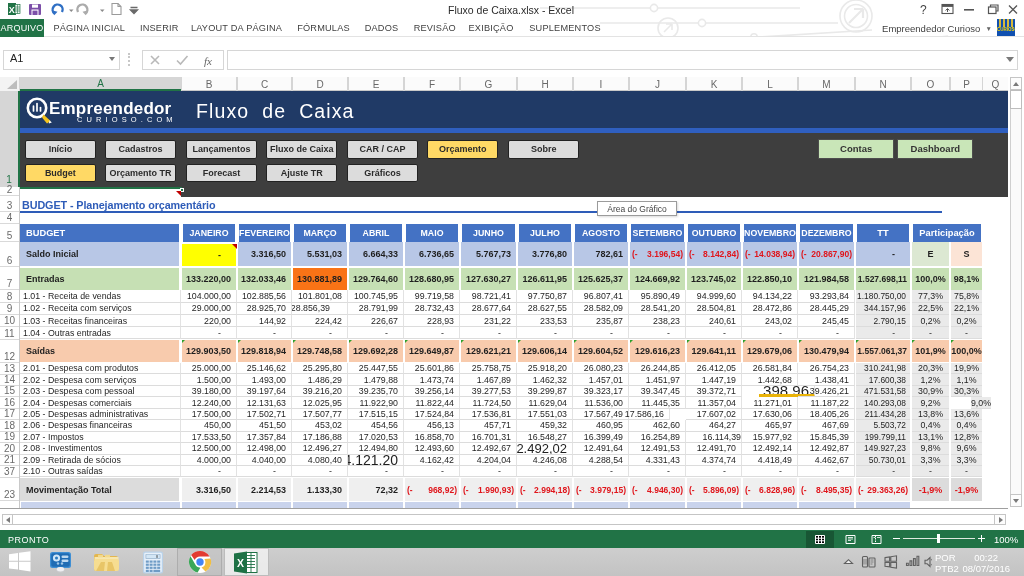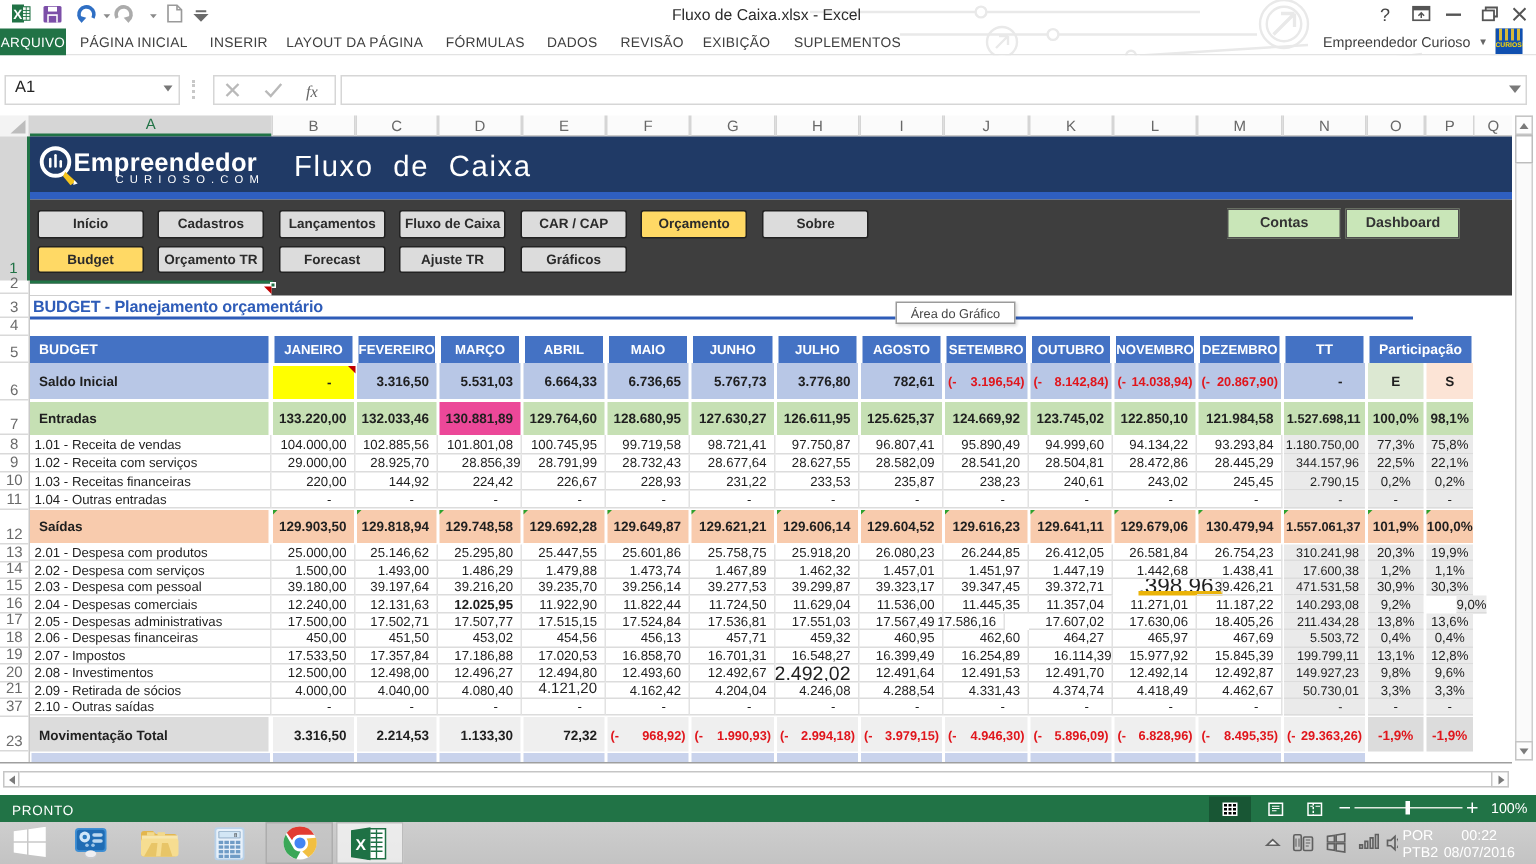--- a/index.html
+++ b/index.html
@@ -257,21 +257,21 @@
 <div class="cell" style="left:799px;top:242px;width:55px;height:23.5px;background:#b8c7e6;font-size:8.5px;color:#e0151b;font-weight:bold;;justify-content:space-between;padding-left:2px;padding-right:2px">
     <span>(-</span>
     <span>20.867,90)</span>
   </div>
 <div class="cell rt" style="left:856px;top:242px;width:54px;height:23.5px;background:#b8c7e6;font-size:9px;color:#1f1f1f;font-weight:bold;padding-right:15px;">-</div>
 <div class="cell ctr" style="left:912px;top:242px;width:37px;height:23.5px;background:#dce8d2;font-size:9px;color:#1f1f1f;font-weight:bold;">E</div>
 <div class="cell ctr" style="left:951px;top:242px;width:31px;height:23.5px;background:#fce4d6;font-size:9px;color:#1f1f1f;font-weight:bold;">S</div>
 <div class="cell " style="left:20px;top:267.5px;width:159px;height:22.5px;background:#c6e0b4;font-size:9px;color:#1f1f1f;font-weight:bold;padding-left:6px;">Entradas</div>
 <div class="cell rt" style="left:182px;top:267.5px;width:54px;height:22.5px;background:#c6e0b4;font-size:9px;color:#1f1f1f;font-weight:bold;padding-right:5px;">133.220,00</div>
 <div class="cell rt" style="left:238px;top:267.5px;width:53px;height:22.5px;background:#c6e0b4;font-size:9px;color:#1f1f1f;font-weight:bold;padding-right:5px;">132.033,46</div>
-<div class="cell rt" style="left:293px;top:267.5px;width:54px;height:22.5px;background:#ec4899;font-size:9px;color:#1f1f1f;font-weight:bold;padding-right:5px;">130.881,89</div>
+<div class="cell rt" style="left:293px;top:267.5px;width:54px;height:22.5px;background:#f97316;font-size:9px;color:#1f1f1f;font-weight:bold;padding-right:5px;">130.881,89</div>
 <div class="cell rt" style="left:349px;top:267.5px;width:54px;height:22.5px;background:#c6e0b4;font-size:9px;color:#1f1f1f;font-weight:bold;padding-right:5px;">129.764,60</div>
 <div class="cell rt" style="left:405px;top:267.5px;width:54px;height:22.5px;background:#c6e0b4;font-size:9px;color:#1f1f1f;font-weight:bold;padding-right:5px;">128.680,95</div>
 <div class="cell rt" style="left:461px;top:267.5px;width:55px;height:22.5px;background:#c6e0b4;font-size:9px;color:#1f1f1f;font-weight:bold;padding-right:5px;">127.630,27</div>
 <div class="cell rt" style="left:518px;top:267.5px;width:54px;height:22.5px;background:#c6e0b4;font-size:9px;color:#1f1f1f;font-weight:bold;padding-right:5px;">126.611,95</div>
 <div class="cell rt" style="left:574px;top:267.5px;width:54px;height:22.5px;background:#c6e0b4;font-size:9px;color:#1f1f1f;font-weight:bold;padding-right:5px;">125.625,37</div>
 <div class="cell rt" style="left:630px;top:267.5px;width:55px;height:22.5px;background:#c6e0b4;font-size:9px;color:#1f1f1f;font-weight:bold;padding-right:5px;">124.669,92</div>
 <div class="cell rt" style="left:687px;top:267.5px;width:54px;height:22.5px;background:#c6e0b4;font-size:9px;color:#1f1f1f;font-weight:bold;padding-right:5px;">123.745,02</div>
 <div class="cell rt" style="left:743px;top:267.5px;width:54px;height:22.5px;background:#c6e0b4;font-size:9px;color:#1f1f1f;font-weight:bold;padding-right:5px;">122.850,10</div>
 <div class="cell rt" style="left:799px;top:267.5px;width:55px;height:22.5px;background:#c6e0b4;font-size:9px;color:#1f1f1f;font-weight:bold;padding-right:5px;">121.984,58</div>
 <div class="cell rt" style="left:856px;top:267.5px;width:54px;height:22.5px;background:#c6e0b4;font-size:8.5px;color:#1f1f1f;font-weight:bold;padding-right:3px;">1.527.698,11</div>
@@ -289,21 +289,21 @@
 <div class="cell rt" style="left:629px;top:290px;width:57px;height:12.5px;font-size:8.8px;color:#1f1f1f;padding-right:5px;border-bottom:1px solid #dcdcdc;border-right:1px solid #e2e2e2;">95.890,49</div>
 <div class="cell rt" style="left:686px;top:290px;width:56px;height:12.5px;font-size:8.8px;color:#1f1f1f;padding-right:5px;border-bottom:1px solid #dcdcdc;border-right:1px solid #e2e2e2;">94.999,60</div>
 <div class="cell rt" style="left:742px;top:290px;width:56px;height:12.5px;font-size:8.8px;color:#1f1f1f;padding-right:5px;border-bottom:1px solid #dcdcdc;border-right:1px solid #e2e2e2;">94.134,22</div>
 <div class="cell rt" style="left:798px;top:290px;width:57px;height:12.5px;font-size:8.8px;color:#1f1f1f;padding-right:5px;border-bottom:1px solid #dcdcdc;border-right:1px solid #e2e2e2;">93.293,84</div>
 <div class="cell rt" style="left:856px;top:290px;width:54px;height:12.5px;background:#eaeaea;font-size:8.4px;color:#1f1f1f;padding-right:4px;border-bottom:1px solid #dcdcdc;">1.180.750,00</div>
 <div class="cell ctr" style="left:912px;top:290px;width:37px;height:12.5px;background:#eaeaea;font-size:8.8px;color:#1f1f1f;border-bottom:1px solid #dcdcdc;">77,3%</div>
 <div class="cell ctr" style="left:951px;top:290px;width:31px;height:12.5px;background:#eaeaea;font-size:8.8px;color:#1f1f1f;border-bottom:1px solid #dcdcdc;">75,8%</div>
 <div class="cell" style="left:20px;top:302.5px;width:161px;height:12.5px;font-size:8.8px;color:#1f1f1f;padding-left:3px;border-bottom:1px solid #dcdcdc;border-right:1px solid #e2e2e2">1.02 - Receita com serviços</div>
 <div class="cell rt" style="left:181px;top:302.5px;width:56px;height:12.5px;font-size:8.8px;color:#1f1f1f;padding-right:5px;border-bottom:1px solid #dcdcdc;border-right:1px solid #e2e2e2;">29.000,00</div>
 <div class="cell rt" style="left:237px;top:302.5px;width:55px;height:12.5px;font-size:8.8px;color:#1f1f1f;padding-right:5px;border-bottom:1px solid #dcdcdc;border-right:1px solid #e2e2e2;">28.925,70</div>
-<div class="cell rt" style="left:292px;top:302.5px;width:56px;height:12.5px;font-size:8.8px;color:#1f1f1f;padding-right:0;border-bottom:1px solid #dcdcdc;border-right:1px solid #e2e2e2;">28.856,39</div>
+<div class="cell rt" style="left:292px;top:302.5px;width:56px;height:12.5px;font-size:8.8px;color:#1f1f1f;padding-right:17px;border-bottom:1px solid #dcdcdc;border-right:1px solid #e2e2e2;">28.856,39</div>
 <div class="cell rt" style="left:348px;top:302.5px;width:56px;height:12.5px;font-size:8.8px;color:#1f1f1f;padding-right:5px;border-bottom:1px solid #dcdcdc;border-right:1px solid #e2e2e2;">28.791,99</div>
 <div class="cell rt" style="left:404px;top:302.5px;width:56px;height:12.5px;font-size:8.8px;color:#1f1f1f;padding-right:5px;border-bottom:1px solid #dcdcdc;border-right:1px solid #e2e2e2;">28.732,43</div>
 <div class="cell rt" style="left:460px;top:302.5px;width:57px;height:12.5px;font-size:8.8px;color:#1f1f1f;padding-right:5px;border-bottom:1px solid #dcdcdc;border-right:1px solid #e2e2e2;">28.677,64</div>
 <div class="cell rt" style="left:517px;top:302.5px;width:56px;height:12.5px;font-size:8.8px;color:#1f1f1f;padding-right:5px;border-bottom:1px solid #dcdcdc;border-right:1px solid #e2e2e2;">28.627,55</div>
 <div class="cell rt" style="left:573px;top:302.5px;width:56px;height:12.5px;font-size:8.8px;color:#1f1f1f;padding-right:5px;border-bottom:1px solid #dcdcdc;border-right:1px solid #e2e2e2;">28.582,09</div>
 <div class="cell rt" style="left:629px;top:302.5px;width:57px;height:12.5px;font-size:8.8px;color:#1f1f1f;padding-right:5px;border-bottom:1px solid #dcdcdc;border-right:1px solid #e2e2e2;">28.541,20</div>
 <div class="cell rt" style="left:686px;top:302.5px;width:56px;height:12.5px;font-size:8.8px;color:#1f1f1f;padding-right:5px;border-bottom:1px solid #dcdcdc;border-right:1px solid #e2e2e2;">28.504,81</div>
 <div class="cell rt" style="left:742px;top:302.5px;width:56px;height:12.5px;font-size:8.8px;color:#1f1f1f;padding-right:5px;border-bottom:1px solid #dcdcdc;border-right:1px solid #e2e2e2;">28.472,86</div>
 <div class="cell rt" style="left:798px;top:302.5px;width:57px;height:12.5px;font-size:8.8px;color:#1f1f1f;padding-right:5px;border-bottom:1px solid #dcdcdc;border-right:1px solid #e2e2e2;">28.445,29</div>
 <div class="cell rt" style="left:856px;top:302.5px;width:54px;height:12.5px;background:#eaeaea;font-size:8.4px;color:#1f1f1f;padding-right:4px;border-bottom:1px solid #dcdcdc;">344.157,96</div>
@@ -416,21 +416,21 @@
 <div class="cell rt" style="left:629px;top:385.9px;width:57px;height:11.449999999999989px;font-size:8.8px;color:#1f1f1f;padding-right:5px;border-bottom:1px solid #dcdcdc;border-right:1px solid #e2e2e2;">39.347,45</div>
 <div class="cell rt" style="left:686px;top:385.9px;width:56px;height:11.449999999999989px;font-size:8.8px;color:#1f1f1f;padding-right:5px;border-bottom:1px solid #dcdcdc;border-right:1px solid #e2e2e2;">39.372,71</div>
 <div class="cell rt" style="left:759px;top:385.9px;width:56px;height:11.449999999999989px;font-size:15px;color:#1f1f1f;padding-right:5px;border-bottom:3px solid #eab308;border-right:1px solid #e2e2e2;">39.398,96</div>
 <div class="cell rt" style="left:798px;top:385.9px;width:57px;height:11.449999999999989px;font-size:8.8px;color:#1f1f1f;padding-right:5px;border-bottom:1px solid #dcdcdc;border-right:1px solid #e2e2e2;">39.426,21</div>
 <div class="cell rt" style="left:856px;top:385.9px;width:54px;height:11.449999999999989px;background:#eaeaea;font-size:8.4px;color:#1f1f1f;padding-right:4px;border-bottom:1px solid #dcdcdc;">471.531,58</div>
 <div class="cell ctr" style="left:912px;top:385.9px;width:37px;height:11.449999999999989px;background:#eaeaea;font-size:8.8px;color:#1f1f1f;border-bottom:1px solid #dcdcdc;">30,9%</div>
 <div class="cell ctr" style="left:951px;top:385.9px;width:31px;height:11.449999999999989px;background:#eaeaea;font-size:8.8px;color:#1f1f1f;border-bottom:1px solid #dcdcdc;">30,3%</div>
 <div class="cell" style="left:20px;top:397.34999999999997px;width:161px;height:11.449999999999989px;font-size:8.8px;color:#1f1f1f;padding-left:3px;border-bottom:1px solid #dcdcdc;border-right:1px solid #e2e2e2">2.04 - Despesas comerciais</div>
 <div class="cell rt" style="left:181px;top:397.34999999999997px;width:56px;height:11.449999999999989px;font-size:8.8px;color:#1f1f1f;padding-right:5px;border-bottom:1px solid #dcdcdc;border-right:1px solid #e2e2e2;">12.240,00</div>
 <div class="cell rt" style="left:237px;top:397.34999999999997px;width:55px;height:11.449999999999989px;font-size:8.8px;color:#1f1f1f;padding-right:5px;border-bottom:1px solid #dcdcdc;border-right:1px solid #e2e2e2;">12.131,63</div>
-<div class="cell rt" style="left:292px;top:397.34999999999997px;width:56px;height:11.449999999999989px;font-size:8.8px;color:#1f1f1f;padding-right:5px;border-bottom:1px solid #dcdcdc;border-right:1px solid #e2e2e2;font-weight:bold;">12.025,95</div>
+<div class="cell rt" style="left:292px;top:397.34999999999997px;width:56px;height:11.449999999999989px;font-size:8.8px;color:#1f1f1f;padding-right:5px;border-bottom:1px solid #dcdcdc;border-right:1px solid #e2e2e2;">12.025,95</div>
 <div class="cell rt" style="left:348px;top:397.34999999999997px;width:56px;height:11.449999999999989px;font-size:8.8px;color:#1f1f1f;padding-right:5px;border-bottom:1px solid #dcdcdc;border-right:1px solid #e2e2e2;">11.922,90</div>
 <div class="cell rt" style="left:404px;top:397.34999999999997px;width:56px;height:11.449999999999989px;font-size:8.8px;color:#1f1f1f;padding-right:5px;border-bottom:1px solid #dcdcdc;border-right:1px solid #e2e2e2;">11.822,44</div>
 <div class="cell rt" style="left:460px;top:397.34999999999997px;width:57px;height:11.449999999999989px;font-size:8.8px;color:#1f1f1f;padding-right:5px;border-bottom:1px solid #dcdcdc;border-right:1px solid #e2e2e2;">11.724,50</div>
 <div class="cell rt" style="left:517px;top:397.34999999999997px;width:56px;height:11.449999999999989px;font-size:8.8px;color:#1f1f1f;padding-right:5px;border-bottom:1px solid #dcdcdc;border-right:1px solid #e2e2e2;">11.629,04</div>
 <div class="cell rt" style="left:573px;top:397.34999999999997px;width:56px;height:11.449999999999989px;font-size:8.8px;color:#1f1f1f;padding-right:5px;border-bottom:1px solid #dcdcdc;border-right:1px solid #e2e2e2;">11.536,00</div>
 <div class="cell rt" style="left:629px;top:397.34999999999997px;width:57px;height:11.449999999999989px;font-size:8.8px;color:#1f1f1f;padding-right:5px;border-bottom:1px solid #dcdcdc;border-right:1px solid #e2e2e2;">11.445,35</div>
 <div class="cell rt" style="left:686px;top:397.34999999999997px;width:56px;height:11.449999999999989px;font-size:8.8px;color:#1f1f1f;padding-right:5px;border-bottom:1px solid #dcdcdc;border-right:1px solid #e2e2e2;">11.357,04</div>
 <div class="cell rt" style="left:742px;top:397.34999999999997px;width:56px;height:11.449999999999989px;font-size:8.8px;color:#1f1f1f;padding-right:5px;border-bottom:1px solid #dcdcdc;border-right:1px solid #e2e2e2;">11.271,01</div>
 <div class="cell rt" style="left:798px;top:397.34999999999997px;width:57px;height:11.449999999999989px;font-size:8.8px;color:#1f1f1f;padding-right:5px;border-bottom:1px solid #dcdcdc;border-right:1px solid #e2e2e2;">11.187,22</div>
 <div class="cell rt" style="left:856px;top:397.34999999999997px;width:54px;height:11.449999999999989px;background:#eaeaea;font-size:8.4px;color:#1f1f1f;padding-right:4px;border-bottom:1px solid #dcdcdc;">140.293,08</div>
@@ -497,21 +497,21 @@
 <div class="cell rt" style="left:686px;top:443.1499999999999px;width:56px;height:11.449999999999989px;font-size:8.8px;color:#1f1f1f;padding-right:5px;border-bottom:1px solid #dcdcdc;border-right:1px solid #e2e2e2;">12.491,70</div>
 <div class="cell rt" style="left:742px;top:443.1499999999999px;width:56px;height:11.449999999999989px;font-size:8.8px;color:#1f1f1f;padding-right:5px;border-bottom:1px solid #dcdcdc;border-right:1px solid #e2e2e2;">12.492,14</div>
 <div class="cell rt" style="left:798px;top:443.1499999999999px;width:57px;height:11.449999999999989px;font-size:8.8px;color:#1f1f1f;padding-right:5px;border-bottom:1px solid #dcdcdc;border-right:1px solid #e2e2e2;">12.492,87</div>
 <div class="cell rt" style="left:856px;top:443.1499999999999px;width:54px;height:11.449999999999989px;background:#eaeaea;font-size:8.4px;color:#1f1f1f;padding-right:4px;border-bottom:1px solid #dcdcdc;">149.927,23</div>
 <div class="cell ctr" style="left:912px;top:443.1499999999999px;width:37px;height:11.449999999999989px;background:#eaeaea;font-size:8.8px;color:#1f1f1f;border-bottom:1px solid #dcdcdc;">9,8%</div>
 <div class="cell ctr" style="left:951px;top:443.1499999999999px;width:31px;height:11.449999999999989px;background:#eaeaea;font-size:8.8px;color:#1f1f1f;border-bottom:1px solid #dcdcdc;">9,6%</div>
 <div class="cell" style="left:20px;top:454.5999999999999px;width:161px;height:11.449999999999989px;font-size:8.8px;color:#1f1f1f;padding-left:3px;border-bottom:1px solid #dcdcdc;border-right:1px solid #e2e2e2">2.09 - Retirada de sócios</div>
 <div class="cell rt" style="left:181px;top:454.5999999999999px;width:56px;height:11.449999999999989px;font-size:8.8px;color:#1f1f1f;padding-right:5px;border-bottom:1px solid #dcdcdc;border-right:1px solid #e2e2e2;">4.000,00</div>
 <div class="cell rt" style="left:237px;top:454.5999999999999px;width:55px;height:11.449999999999989px;font-size:8.8px;color:#1f1f1f;padding-right:5px;border-bottom:1px solid #dcdcdc;border-right:1px solid #e2e2e2;">4.040,00</div>
 <div class="cell rt" style="left:292px;top:454.5999999999999px;width:56px;height:11.449999999999989px;font-size:8.8px;color:#1f1f1f;padding-right:5px;border-bottom:1px solid #dcdcdc;border-right:1px solid #e2e2e2;">4.080,40</div>
-<div class="cell rt" style="left:348px;top:454.5999999999999px;width:56px;height:11.449999999999989px;font-size:10px;color:#1f1f1f;padding-right:5px;border-bottom:1px solid #dcdcdc;border-right:1px solid #e2e2e2;text-align:center;">4.121,20</div>
+<div class="cell rt" style="left:348px;top:454.5999999999999px;width:56px;height:11.449999999999989px;font-size:14px;color:#1f1f1f;padding-right:5px;border-bottom:1px solid #dcdcdc;border-right:1px solid #e2e2e2;text-align:center;">4.121,20</div>
 <div class="cell rt" style="left:404px;top:454.5999999999999px;width:56px;height:11.449999999999989px;font-size:8.8px;color:#1f1f1f;padding-right:5px;border-bottom:1px solid #dcdcdc;border-right:1px solid #e2e2e2;">4.162,42</div>
 <div class="cell rt" style="left:460px;top:454.5999999999999px;width:57px;height:11.449999999999989px;font-size:8.8px;color:#1f1f1f;padding-right:5px;border-bottom:1px solid #dcdcdc;border-right:1px solid #e2e2e2;">4.204,04</div>
 <div class="cell rt" style="left:517px;top:454.5999999999999px;width:56px;height:11.449999999999989px;font-size:8.8px;color:#1f1f1f;padding-right:5px;border-bottom:1px solid #dcdcdc;border-right:1px solid #e2e2e2;">4.246,08</div>
 <div class="cell rt" style="left:573px;top:454.5999999999999px;width:56px;height:11.449999999999989px;font-size:8.8px;color:#1f1f1f;padding-right:5px;border-bottom:1px solid #dcdcdc;border-right:1px solid #e2e2e2;">4.288,54</div>
 <div class="cell rt" style="left:629px;top:454.5999999999999px;width:57px;height:11.449999999999989px;font-size:8.8px;color:#1f1f1f;padding-right:5px;border-bottom:1px solid #dcdcdc;border-right:1px solid #e2e2e2;">4.331,43</div>
 <div class="cell rt" style="left:686px;top:454.5999999999999px;width:56px;height:11.449999999999989px;font-size:8.8px;color:#1f1f1f;padding-right:5px;border-bottom:1px solid #dcdcdc;border-right:1px solid #e2e2e2;">4.374,74</div>
 <div class="cell rt" style="left:742px;top:454.5999999999999px;width:56px;height:11.449999999999989px;font-size:8.8px;color:#1f1f1f;padding-right:5px;border-bottom:1px solid #dcdcdc;border-right:1px solid #e2e2e2;">4.418,49</div>
 <div class="cell rt" style="left:798px;top:454.5999999999999px;width:57px;height:11.449999999999989px;font-size:8.8px;color:#1f1f1f;padding-right:5px;border-bottom:1px solid #dcdcdc;border-right:1px solid #e2e2e2;">4.462,67</div>
 <div class="cell rt" style="left:856px;top:454.5999999999999px;width:54px;height:11.449999999999989px;background:#eaeaea;font-size:8.4px;color:#1f1f1f;padding-right:4px;border-bottom:1px solid #dcdcdc;">50.730,01</div>
 <div class="cell ctr" style="left:912px;top:454.5999999999999px;width:37px;height:11.449999999999989px;background:#eaeaea;font-size:8.8px;color:#1f1f1f;border-bottom:1px solid #dcdcdc;">3,3%</div>

